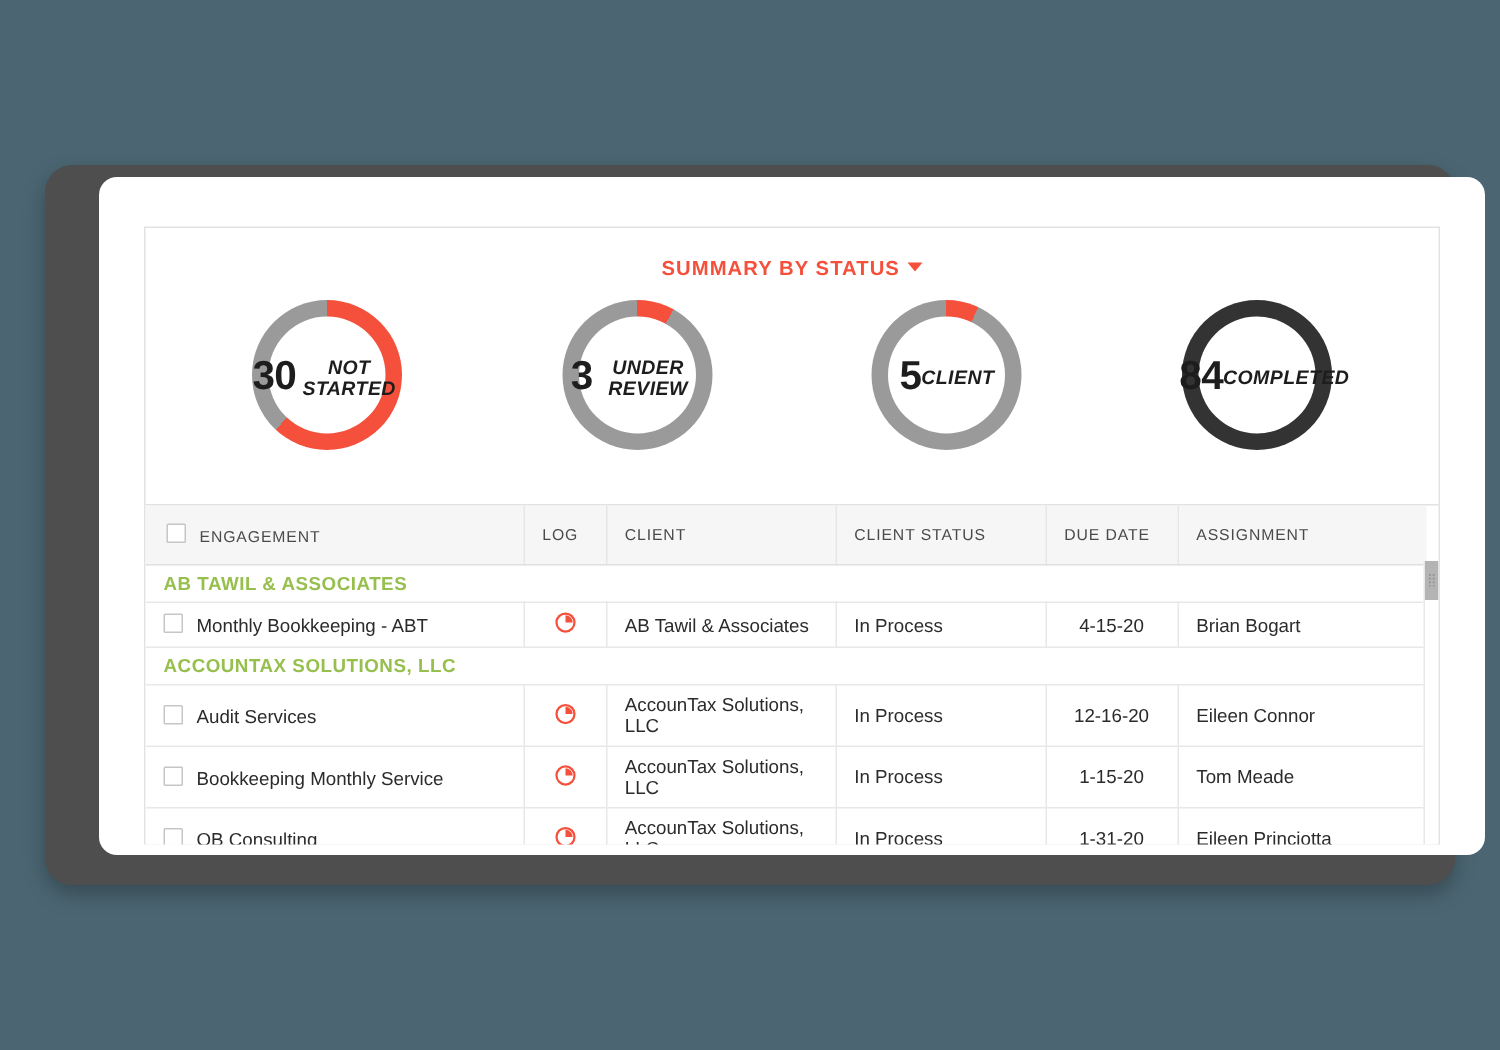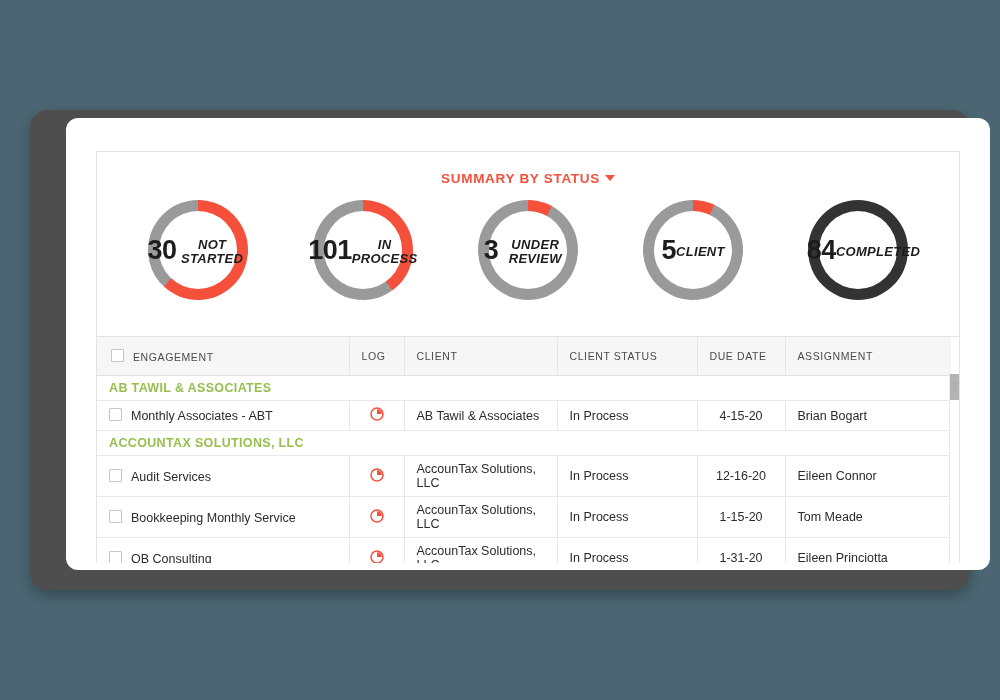--- a/index.html
+++ b/index.html
@@ -244,27 +244,20 @@
       <div id="summary-panel">
         <div id="summary-title">
           <span>SUMMARY BY STATUS</span><span class="caret"></span>
         </div>
         <div id="donut-row">
             <div class="donut" style="background: conic-gradient(rgb(244, 80, 60) 0deg, rgb(244, 80, 60) 223.2deg, rgb(154, 154, 154) 223.2deg, rgb(154, 154, 154) 360deg);">
               <div class="hole"></div>
               <div class="label-wrap">
                 <div class="value">30</div>
                 <div class="caption">NOT STARTED</div>
-              </div>
-            </div>
-            <div class="donut" style="background: conic-gradient(rgb(244, 80, 60) 0deg, rgb(244, 80, 60) 144deg, rgb(154, 154, 154) 144deg, rgb(154, 154, 154) 360deg);">
-              <div class="hole"></div>
-              <div class="label-wrap">
-                <div class="value">101</div>
-                <div class="caption">IN PROCESS</div>
               </div>
             </div>
             <div class="donut" style="background: conic-gradient(rgb(244, 80, 60) 0deg, rgb(244, 80, 60) 28.8deg, rgb(154, 154, 154) 28.8deg, rgb(154, 154, 154) 360deg);">
               <div class="hole"></div>
               <div class="label-wrap">
                 <div class="value">3</div>
                 <div class="caption">UNDER REVIEW</div>
               </div>
             </div>
             <div class="donut" style="background: conic-gradient(rgb(244, 80, 60) 0deg, rgb(244, 80, 60) 25.2deg, rgb(154, 154, 154) 25.2deg, rgb(154, 154, 154) 360deg);">
@@ -304,21 +297,21 @@
               <th><span>CLIENT STATUS</span></th>
               <th><span>DUE DATE</span></th>
               <th><span>ASSIGNMENT</span></th>
             </tr>
           </thead>
           <tbody id="table-body">
               <tr class="group-row">
                 <td colspan="6"><span class="group-title">AB TAWIL &amp; ASSOCIATES</span></td>
               </tr>
               <tr>
-                <td><span class="chkbox"></span><span>Monthly Associates - ABT</span></td>
+                <td><span class="chkbox"></span><span>Monthly Bookkeeping - ABT</span></td>
                 <td class="cell-center"><span class="log-icon"><svg width="14" height="14" viewBox="0 0 14 14">
                       <circle cx="7" cy="7" r="6" fill="none" stroke="#f4503c" stroke-width="1.5"></circle>
                       <path d="M7 7 L7 2.2 A4.8 4.8 0 0 1 11.8 7 Z" fill="#f4503c"></path>
                     </svg></span></td>
                 <td>AB Tawil &amp; Associates</td>
                 <td>In Process</td>
                 <td class="cell-center">4-15-20</td>
                 <td>Brian Bogart</td>
               </tr>
               <tr class="group-row">

